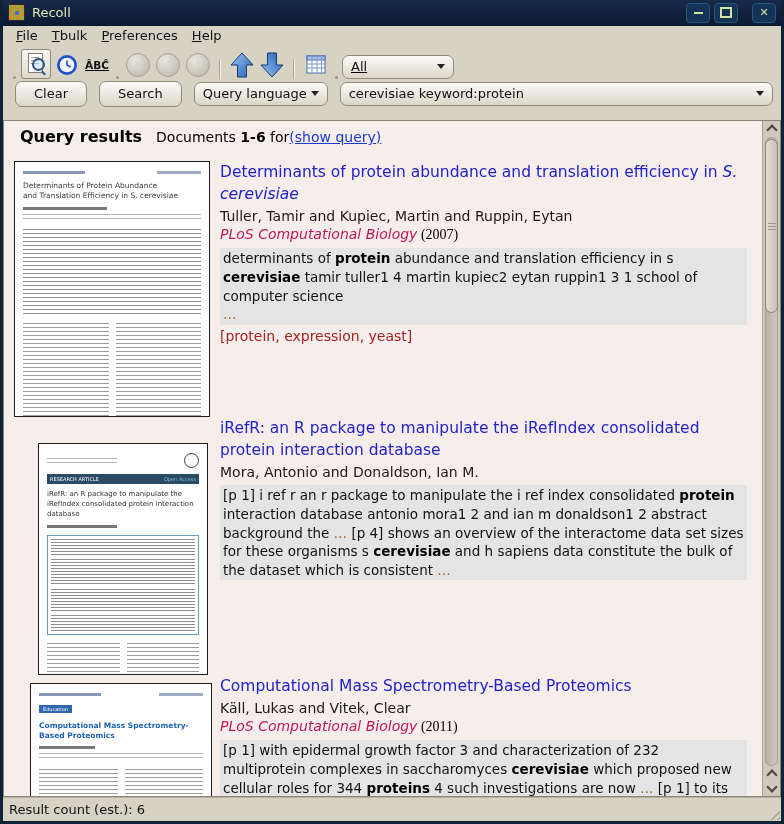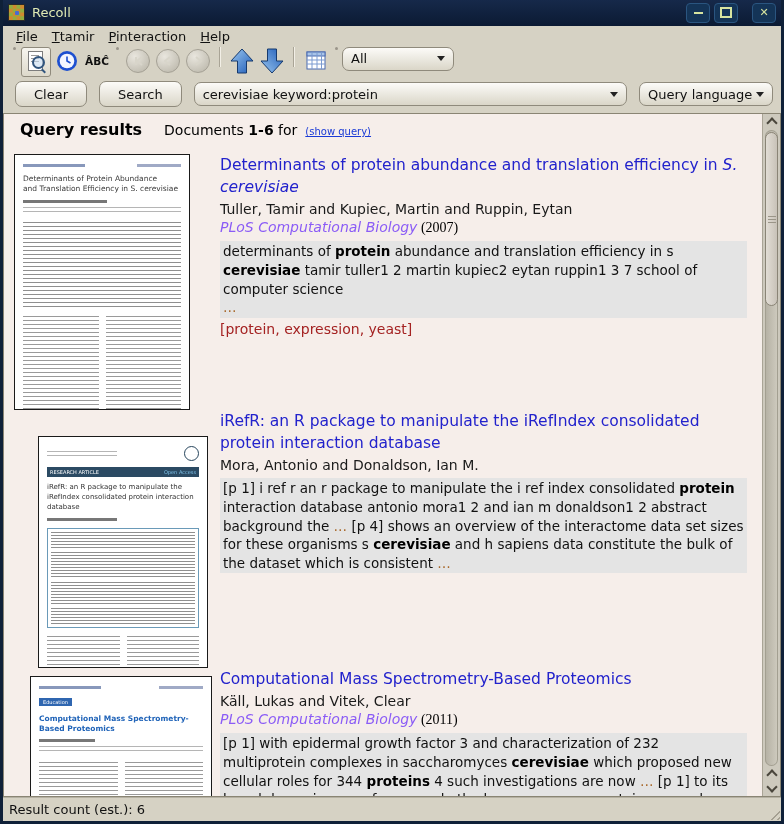--- a/index.html
+++ b/index.html
@@ -16,67 +16,67 @@
   .wbtn{width:22px;height:18px;border-radius:4px;background:#143457;border:1px solid #2a5580;
         color:#d7e4a0;font-size:11px;font-weight:bold;display:flex;align-items:center;justify-content:center;margin-left:4px;}
   .wbtn.close{margin-left:14px;}
   .glyph-min{display:block;width:9px;height:0;border-bottom:2px solid #d7e4a0;}
   .glyph-max{display:block;width:8px;height:7px;border:2px solid #d7e4a0;}
   
   .menubar{height:21px;background:#d6d2c4;display:flex;align-items:center;padding-left:6px;}
   .mitem{font-size:13px;color:#111;padding:0 7px;}
   .mfirst{text-decoration:underline;}
   
-  .toolbar{height:33px;background:#d6d2c4;display:flex;align-items:flex-start;padding-left:6px;}
+  .toolbar{height:33px;background:#d6d2c4;display:flex;align-items:flex-end;padding-left:6px;text-decoration:underline;}
   .hdot{width:3px;height:3px;background:#9a958a;border-radius:50%;margin:0 4px;flex:none;}
   .vsep{width:0;height:20px;border-left:1px solid #a9a496;border-right:1px solid #f2efe6;margin:0 6px;flex:none;}
   .tbtn{height:28px;min-width:28px;display:flex;align-items:center;justify-content:center;margin:0 1px;flex:none;}
   .tbtn.framed{border:1px solid #8f8a7c;border-radius:3px;background:linear-gradient(#f7f5ef,#ddd9cb);}
   .doc-ico{position:relative;width:18px;height:21px;}
   .doc-ico .page{position:absolute;left:1px;top:0;width:13px;height:18px;background:#fff;border:1px solid #7d7d7d;}
   .doc-ico .page::before{content:"";position:absolute;left:2px;top:3px;width:8px;height:8px;
       background:repeating-linear-gradient(#9a9a9a 0 1px,transparent 1px 3px);}
   .doc-ico .lens{position:absolute;right:0;bottom:3px;width:9px;height:9px;border:2px solid #33567e;border-radius:50%;background:rgba(200,220,240,.6);}
   .doc-ico .handle{position:absolute;right:-1px;bottom:0;width:5px;height:0;border-bottom:2px solid #33567e;transform:rotate(45deg);}
   .navcirc{width:22px;height:22px;border-radius:50%;border:1px solid #a5a195;
       background:radial-gradient(circle at 35% 30%,#e9e6de,#b7b3a6);display:flex;align-items:center;justify-content:center;}
   .combo{height:24px;border:1px solid #8f8a7c;border-radius:7px;background:linear-gradient(#fcfbf8,#dad6c8);
       display:flex;align-items:center;font-size:13px;color:#111;padding:0 8px;box-sizing:border-box;}
   .combo .arr{width:0;height:0;border-left:4px solid transparent;border-right:4px solid transparent;border-top:5px solid #222;margin-left:auto;}
   .combo-all{width:112px;}
   
-  .searchrow{height:30px;background:#d6d2c4;display:flex;align-items:center;padding:0 8px 4px 12px;gap:12px;}
+  .searchrow{height:30px;background:#d6d2c4;display:flex;align-items:center;padding:0 8px 12px 12px;gap:12px;}
   .pbtn{height:24px;padding:0 18px;border:1px solid #8f8a7c;border-radius:7px;
       background:linear-gradient(#fcfbf8,#dad6c8);font-size:13px;color:#111;display:flex;align-items:center;}
   .combo-mode{width:134px;}
   .combo-query{flex:1;}
   
   .rframe{position:relative;height:688px;background:#f6eeea;border:1px solid #8a8574;box-sizing:border-box;overflow:hidden;}
   .vscroll{position:absolute;right:0;top:0;bottom:0;width:17px;background:#cdc9bd;border-left:1px solid #a9a496;}
   .sb-btn{height:15px;display:flex;align-items:center;justify-content:center;}
   .chev{display:block;width:6px;height:6px;border-left:2px solid #4a463c;border-top:2px solid #4a463c;}
   .chev.up{transform:rotate(45deg);margin-top:3px;}
   .chev.down{transform:rotate(225deg);margin-bottom:3px;}
   .sb-track{position:absolute;top:16px;bottom:30px;left:2px;right:2px;border-radius:7px;
       background:linear-gradient(90deg,#b4b0a3,#cfcbbf);box-shadow:inset 0 0 0 1px #a39f91;}
   .sb-handle{position:absolute;top:2px;left:0;right:0;height:172px;border-radius:7px;border:1px solid #8a8476;
       background:linear-gradient(90deg,#e2ddd5,#c8c2b8);display:flex;align-items:center;justify-content:center;}
   .grip{width:8px;height:7px;background:repeating-linear-gradient(#9a9588 0 1px,transparent 1px 3px);}
   .sb-bottom{position:absolute;bottom:0;left:0;right:0;}
   .rcontent{margin-right:17px;padding:6px 0 0 10px;}
-  .rhead{display:flex;align-items:baseline;height:30px;padding-left:6px;gap:8px;}
+  .rhead{display:flex;align-items:baseline;height:30px;padding-left:6px;}
   .rhead .qr{font-size:16px;font-weight:bold;color:#000;}
   .rhead .docs{font-size:14px;color:#000;margin-left:14px;}
-  .rhead a.sq{font-size:10px;color:#1a3ad6;text-decoration:underline;cursor:pointer;}
+  .rhead a.sq{font-size:14px;color:#1a3ad6;text-decoration:underline;cursor:pointer;}
   .row{display:flex;}
   .row1{margin-top:4px;min-height:252px;}
   .row2{min-height:258px;}
   .thumbcol{width:206px;flex:none;}
   .thumb{box-sizing:border-box;background:#fff;border:1px solid #1a1a1a;overflow:hidden;padding:9px 8px;}
-  .thumb1{width:176px;height:256px;}
+  .thumb1{width:196px;height:256px;}
   .thumb2{width:170px;height:232px;margin-left:24px;margin-top:26px;}
   .thumb3{width:182px;height:238px;margin-left:16px;margin-top:8px;}
   .th-row{display:flex;justify-content:space-between;align-items:center;}
   .tb{background:#8898bb;height:3px;}
   .tb.b1{width:62px;} .tb.b2{width:44px;background:#a0aac6;}
   .tt1{font-size:7.5px;line-height:1.35;color:#3a3a3a;margin-top:7px;}
   .tauth{width:84px;height:3px;background:#777;margin-top:5px;}
   .taffil{height:8px;margin-top:4px;background:repeating-linear-gradient(#b5b5b5 0 1px,transparent 1px 4px);}
   .tpara{margin-top:7px;background:repeating-linear-gradient(#8f8f8f 0 1px,transparent 1px 4px);}
   .tcols{display:flex;gap:7px;margin-top:8px;}
@@ -88,21 +88,21 @@
   .tt2{font-size:7px;line-height:1.4;color:#333;margin-top:6px;}
   .absbox{border:1px solid #6a9ab8;margin-top:7px;padding:3px;}
   .absbox .seg{background:repeating-linear-gradient(#8f8f8f 0 1px,transparent 1px 3px);margin-bottom:4px;}
   .edu-badge{display:inline-block;background:#2f66b0;color:#fff;font-size:5px;padding:1px 4px;margin-top:5px;}
   .tt3{font-size:7.5px;font-weight:bold;color:#1f63b8;margin-top:6px;line-height:1.3;}
   
   .textcol{flex:1;padding-right:16px;min-width:0;}
   .rtitle{font-size:15.5px;line-height:1.42;color:#2222cc;cursor:pointer;}
   .rauth{font-size:14px;color:#1a1a1a;margin-top:3px;}
   .rjournal{font-size:14px;margin-top:2px;}
-  .rjournal .jn{color:#8b5cf6;font-style:italic;}
+  .rjournal .jn{color:#be185d;font-style:italic;}
   .rjournal .yr{color:#000;font-family:Liberation Serif, serif;}
   .rabs{background:#e4e4e4;font-size:13.5px;line-height:1.38;color:#111;margin-top:5px;padding:1px 3px;}
   .rkw{font-size:14px;color:#a42222;margin-top:3px;}
   .rb{font-weight:bold;color:#000;}
   .ri{font-style:italic;}
   .dots{color:#a8682a;}
   
   .statusbar{height:23px;background:#d6d2c4;border-top:1px solid #b5b1a3;display:flex;align-items:center;
       padding-left:6px;font-size:13px;color:#111;position:relative;}
   .sgrip{position:absolute;right:1px;bottom:1px;width:13px;height:13px;
@@ -124,22 +124,22 @@
     <span class="wbtn">
         <span class="glyph-max"></span>
       </span>
     <span class="wbtn close">
         <span>✕</span>
       </span>
   </div>
 
   <div class="menubar">
     <span class="mitem"><span class="mfirst">F</span><span>ile</span></span>
-    <span class="mitem"><span class="mfirst">T</span><span>tamir</span></span>
-    <span class="mitem"><span class="mfirst">P</span><span>interaction</span></span>
+    <span class="mitem"><span class="mfirst">T</span><span>bulk</span></span>
+    <span class="mitem"><span class="mfirst">P</span><span>references</span></span>
     <span class="mitem"><span class="mfirst">H</span><span>elp</span></span>
   </div>
 
   <div class="toolbar">
     <span class="hdot"></span>
     <span class="tbtn framed">
       <span class="doc-ico">
         <span class="page"></span>
           <span class="lens"></span>
           <span class="handle"></span>
@@ -205,26 +205,26 @@
     <span class="hdot"></span>
     <span class="combo combo-all">
       <span>All</span>
       <span class="arr"></span>
     </span>
   </div>
 
   <div class="searchrow">
     <span class="pbtn">Clear</span>
     <span class="pbtn">Search</span>
+    <span class="combo combo-mode">
+      <span>Query language</span>
+      <span class="arr"></span>
+    </span>
     <span class="combo combo-query">
       <span>cerevisiae keyword:protein</span>
-      <span class="arr"></span>
-    </span>
-    <span class="combo combo-mode">
-      <span>Query language</span>
       <span class="arr"></span>
     </span>
   </div>
 
   <div class="rframe">
     <div class="rcontent">
 
       <div class="rhead">
         <span class="qr">Query results</span>
         <span class="docs"><span>Documents </span><span class="rb">1-6</span><span> for </span></span>
@@ -250,21 +250,21 @@
               <div style="height:104px;"></div>
             </div>
           </div>
         </div>
         <div class="textcol">
           <div class="rtitle"><span>Determinants of protein abundance and translation efficiency in </span><span class="ri">S. cerevisiae</span></div>
           <div class="rauth">Tuller, Tamir and Kupiec, Martin and Ruppin, Eytan</div>
           <div class="rjournal">
             <span class="jn">PLoS Computational Biology</span><span class="yr"> (2007)</span>
           </div>
-          <div class="rabs"><span>determinants of </span><span class="rb">protein</span><span> abundance and translation efficiency in s </span><span class="rb">cerevisiae</span><span> tamir tuller1 2 martin kupiec2 eytan ruppin1 3 7 school of computer science</span><br><span class="dots"> …</span></div>
+          <div class="rabs"><span>determinants of </span><span class="rb">protein</span><span> abundance and translation efficiency in s </span><span class="rb">cerevisiae</span><span> tamir tuller1 4 martin kupiec2 eytan ruppin1 3 1 school of computer science</span><br><span class="dots"> …</span></div>
           <div class="rkw">[protein, expression, yeast]</div>
         </div>
       </div>
 
       <div class="row row2">
         <div class="thumbcol">
           <div class="thumb thumb2">
             <div class="th-row">
               <div style="width:70px;">
                 <div class="taffil" style="margin-top:0;height:6px;"></div>

